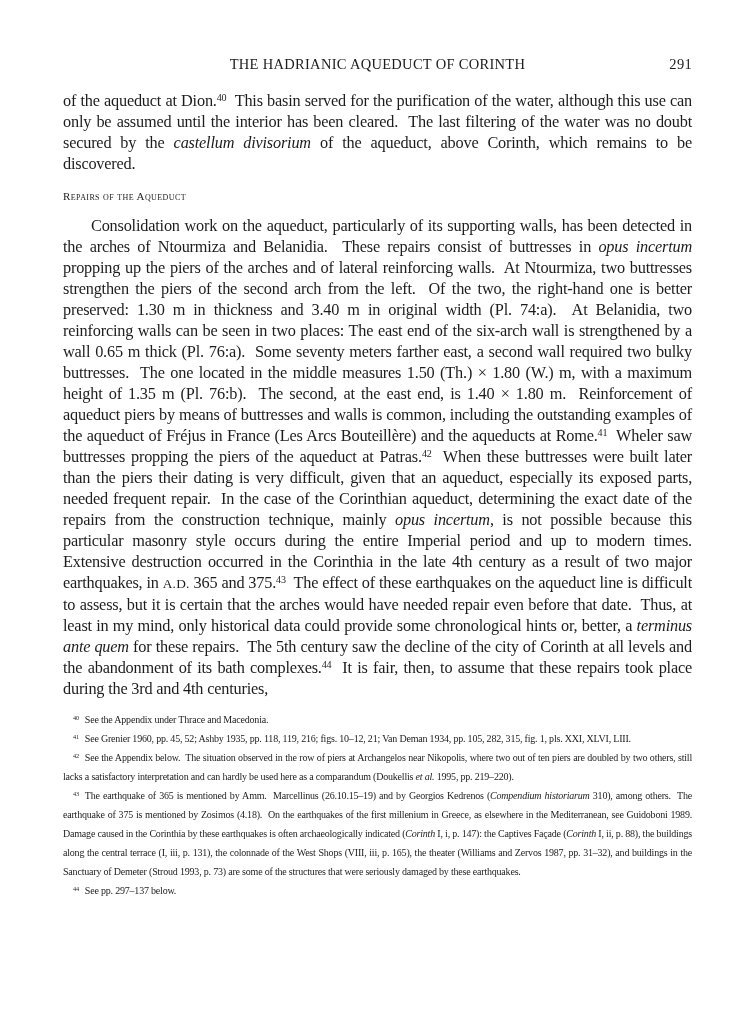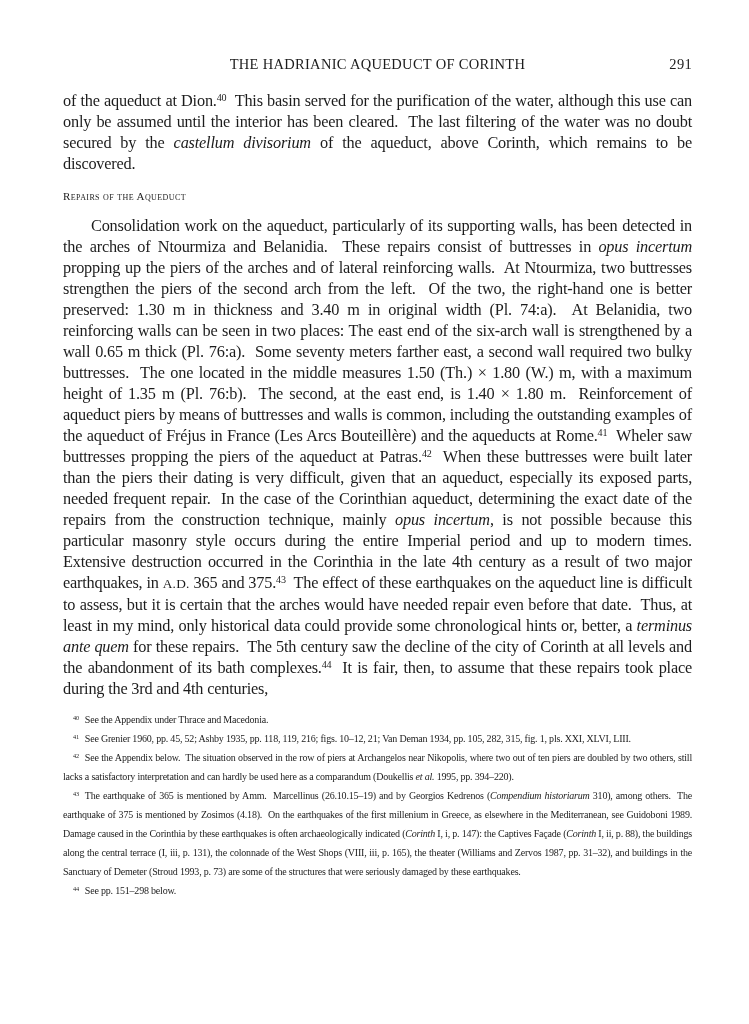--- a/index.html
+++ b/index.html
@@ -46,19 +46,19 @@
   <main>
     <p class="body-para"><span>of the aqueduct at Dion.</span><span class="sup">40</span><span>  This basin served for the purification of the water, although this use can only be assumed until the interior has been cleared.  The last filtering of the water was no doubt secured by the </span><span class="i">castellum divisorium</span><span> of the aqueduct, above Corinth, which remains to be discovered.</span></p>
 
     <h2 class="section-heading">Repairs of the Aqueduct</h2>
 
     <p class="body-para indented"><span>Consolidation work on the aqueduct, particularly of its supporting walls, has been detected in the arches of Ntourmiza and Belanidia.  These repairs consist of buttresses in </span><span class="i">opus incertum</span><span> propping up the piers of the arches and of lateral reinforcing walls.  At Ntourmiza, two buttresses strengthen the piers of the second arch from the left.  Of the two, the right-hand one is better preserved: 1.30 m in thickness and 3.40 m in original width (Pl. 74:a).  At Belanidia, two reinforcing walls can be seen in two places: The east end of the six-arch wall is strengthened by a wall 0.65 m thick (Pl. 76:a).  Some seventy meters farther east, a second wall required two bulky buttresses.  The one located in the middle measures 1.50 (Th.) × 1.80 (W.) m, with a maximum height of 1.35 m (Pl. 76:b).  The second, at the east end, is 1.40 × 1.80 m.  Reinforcement of aqueduct piers by means of buttresses and walls is common, including the outstanding examples of the aqueduct of Fréjus in France (Les Arcs Bouteillère) and the aqueducts at Rome.</span><span class="sup">41</span><span>  Wheler saw buttresses propping the piers of the aqueduct at Patras.</span><span class="sup">42</span><span>  When these buttresses were built later than the piers their dating is very difficult, given that an aqueduct, especially its exposed parts, needed frequent repair.  In the case of the Corinthian aqueduct, determining the exact date of the repairs from the construction technique, mainly </span><span class="i">opus incertum</span><span>, is not possible because this particular masonry style occurs during the entire Imperial period and up to modern times.  Extensive destruction occurred in the Corinthia in the late 4th century as a result of two major earthquakes, in </span><span class="sc">A.D.</span><span> 365 and 375.</span><span class="sup">43</span><span>  The effect of these earthquakes on the aqueduct line is difficult to assess, but it is certain that the arches would have needed repair even before that date.  Thus, at least in my mind, only historical data could provide some chronological hints or, better, a </span><span class="i">terminus ante quem</span><span> for these repairs.  The 5th century saw the decline of the city of Corinth at all levels and the abandonment of its bath complexes.</span><span class="sup">44</span><span>  It is fair, then, to assume that these repairs took place during the 3rd and 4th centuries,</span></p>
 
     <section class="footnotes">
       <p class="footnote"><sup class="fn-num">40</sup><span><span>See the Appendix under Thrace and Macedonia.</span></span></p>
       <p class="footnote"><sup class="fn-num">41</sup><span><span>See Grenier 1960, pp. 45, 52; Ashby 1935, pp. 118, 119, 216; figs. 10–12, 21; Van Deman 1934, pp. 105, 282, 315, fig. 1, pls. XXI, XLVI, LIII.</span></span></p>
-      <p class="footnote"><sup class="fn-num">42</sup><span><span>See the Appendix below.  The situation observed in the row of piers at Archangelos near Nikopolis, where two out of ten piers are doubled by two others, still lacks a satisfactory interpretation and can hardly be used here as a comparandum (Doukellis </span><span class="i">et al.</span><span> 1995, pp. 394–220).</span></span></p>
+      <p class="footnote"><sup class="fn-num">42</sup><span><span>See the Appendix below.  The situation observed in the row of piers at Archangelos near Nikopolis, where two out of ten piers are doubled by two others, still lacks a satisfactory interpretation and can hardly be used here as a comparandum (Doukellis </span><span class="i">et al.</span><span> 1995, pp. 219–220).</span></span></p>
       <p class="footnote"><sup class="fn-num">43</sup><span><span>The earthquake of 365 is mentioned by Amm.  Marcellinus (26.10.15–19) and by Georgios Kedrenos (</span><span class="i">Compendium historiarum</span><span> 310), among others.  The earthquake of 375 is mentioned by Zosimos (4.18).  On the earthquakes of the first millenium in Greece, as elsewhere in the Mediterranean, see Guidoboni 1989.  Damage caused in the Corinthia by these earthquakes is often archaeologically indicated (</span><span class="i">Corinth</span><span> I, i, p. 147): the Captives Façade (</span><span class="i">Corinth</span><span> I, ii, p. 88), the buildings along the central terrace (I, iii, p. 131), the colonnade of the West Shops (VIII, iii, p. 165), the theater (Williams and Zervos 1987, pp. 31–32), and buildings in the Sanctuary of Demeter (Stroud 1993, p. 73) are some of the structures that were seriously damaged by these earthquakes.</span></span></p>
-      <p class="footnote"><sup class="fn-num">44</sup><span><span>See pp. 151–298 below.</span></span></p>
+      <p class="footnote"><sup class="fn-num">44</sup><span><span>See pp. 297–137 below.</span></span></p>
     </section>
   </main>
 
 </div>
 
 </body></html>

